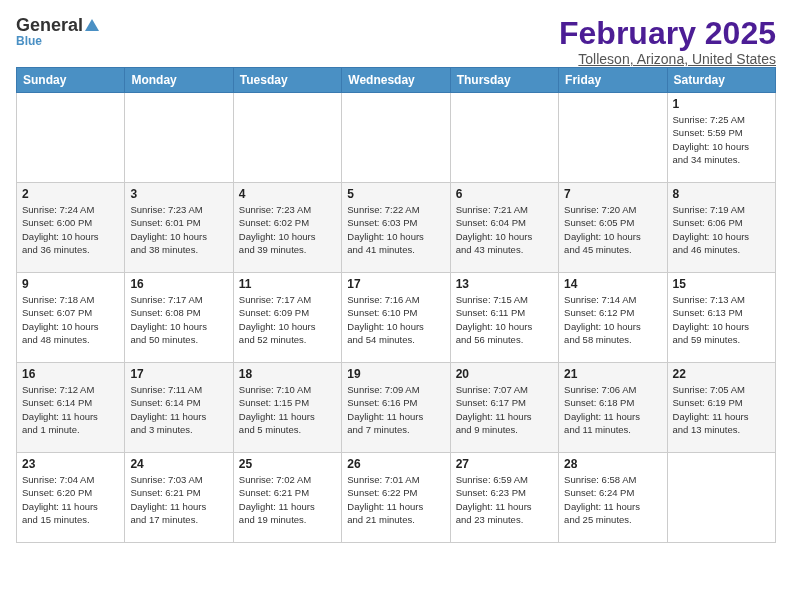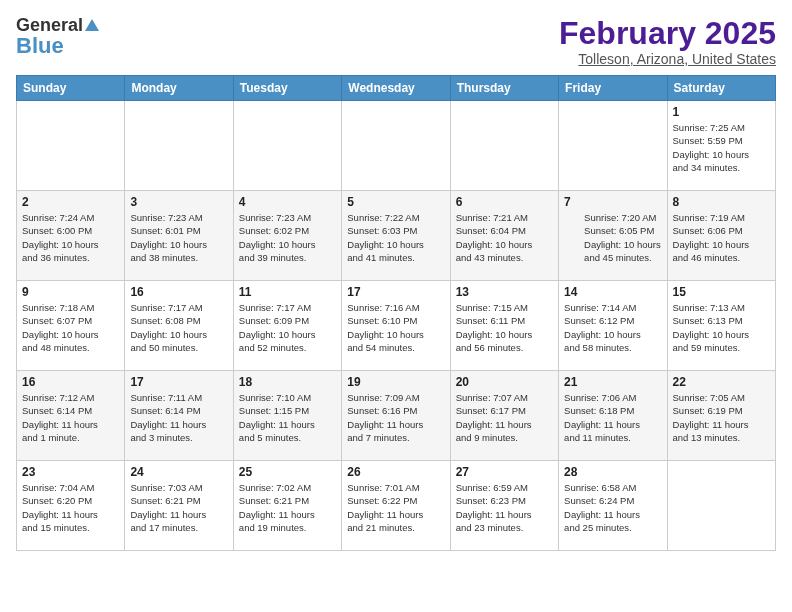--- a/index.html
+++ b/index.html
@@ -7,35 +7,34 @@
       font-family: Arial, sans-serif;
       background: #fff;
       width: 792px;
       min-height: 612px;
       padding: 16px;
     }
     .header {
       display: flex;
       justify-content: space-between;
       align-items: flex-start;
-      margin-bottom: 8px;
     }
     .logo {
       display: flex;
       flex-direction: column;
       align-items: flex-start;
     }
     .logo-general {
       font-size: 18px;
       font-weight: bold;
       color: #333;
       line-height: 1;
     }
     .logo-blue {
-      font-size: 22px;
+      font-size: 12px;
       font-weight: bold;
       color: #4a90c4;
       line-height: 1;
     }
     .logo-icon {
       display: inline-block;
       width: 0;
       height: 0;
       border-left: 7px solid transparent;
       border-right: 7px solid transparent;
@@ -176,21 +175,21 @@
         </td>
         <td>
           <span class="day-num">6</span>
           <div class="day-info" style="white-space: pre-line;">Sunrise: 7:21 AM
 Sunset: 6:04 PM
 Daylight: 10 hours
 and 43 minutes.</div>
         </td>
         <td>
           <span class="day-num">7</span>
-          <div class="day-info" style="white-space: pre-line; margin-left: 20px;">Sunrise: 7:20 AM
+          <div class="day-info" style="white-space: pre-line;">Sunrise: 7:20 AM
 Sunset: 6:05 PM
 Daylight: 10 hours
 and 45 minutes.</div>
         </td>
         <td>
           <span class="day-num">8</span>
           <div class="day-info" style="white-space: pre-line;">Sunrise: 7:19 AM
 Sunset: 6:06 PM
 Daylight: 10 hours
 and 46 minutes.</div>

